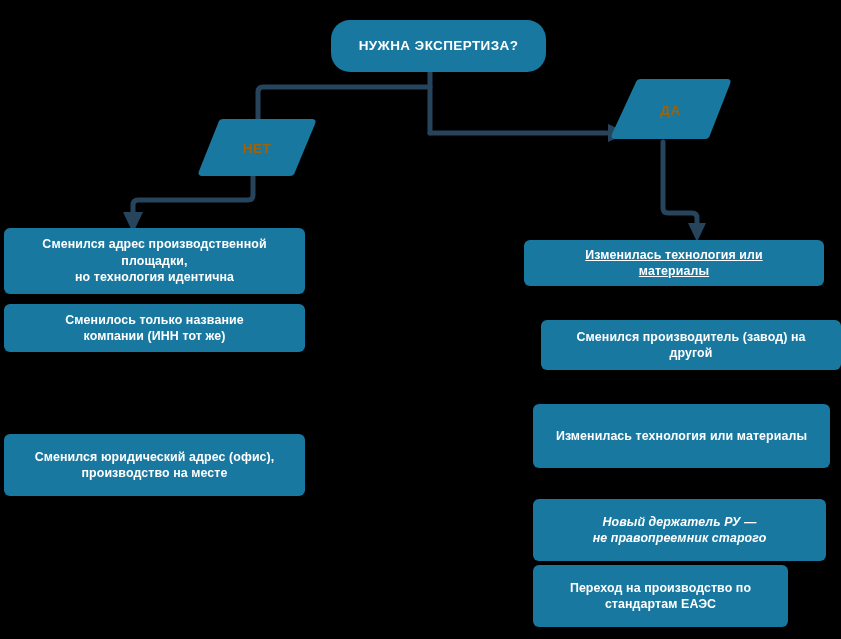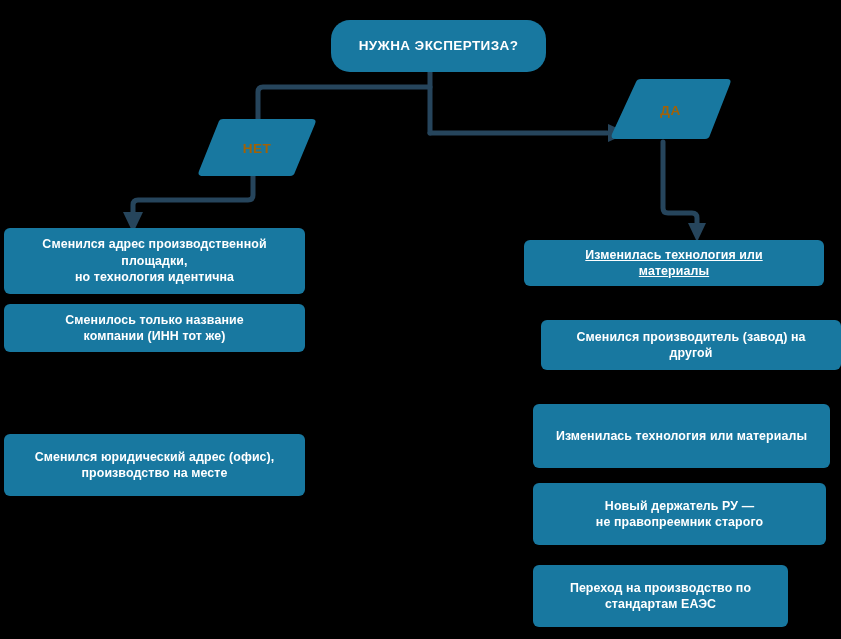--- a/index.html
+++ b/index.html
@@ -126,19 +126,19 @@
 производство на месте</div>
 
   <div class="node leaf" style="left:524px; top:240px; width:300px; height:46px;text-decoration:underline;">Изменилась технология или
 материалы</div>
 
   <div class="node leaf" style="left:524px; top:320px; width:300px; height:50px;margin-left:17px;">Сменился производитель (завод) на
 другой</div>
 
   <div class="node leaf" style="left:533px; top:404px; width:297px; height:64px;">Изменилась технология или материалы</div>
 
-  <div class="node leaf" style="left:533px; top:483px; width:293px; height:62px;">Новый держатель РУ —
+  <div class="node leaf" style="left:533px; top:499px; width:293px; height:62px;font-style:italic;">Новый держатель РУ —
 не правопреемник старого</div>
 
   <div class="node leaf" style="left:533px; top:565px; width:255px; height:62px;">Переход на производство по
 стандартам ЕАЭС</div>
 
 </div>
 
 </body></html>

